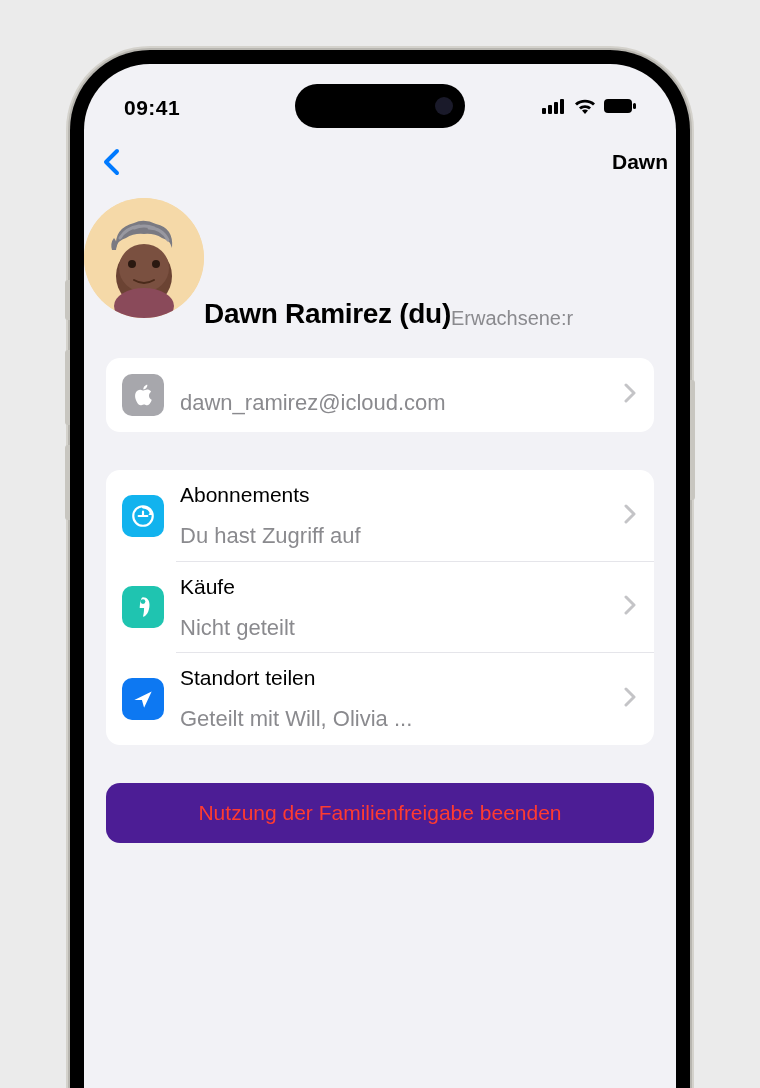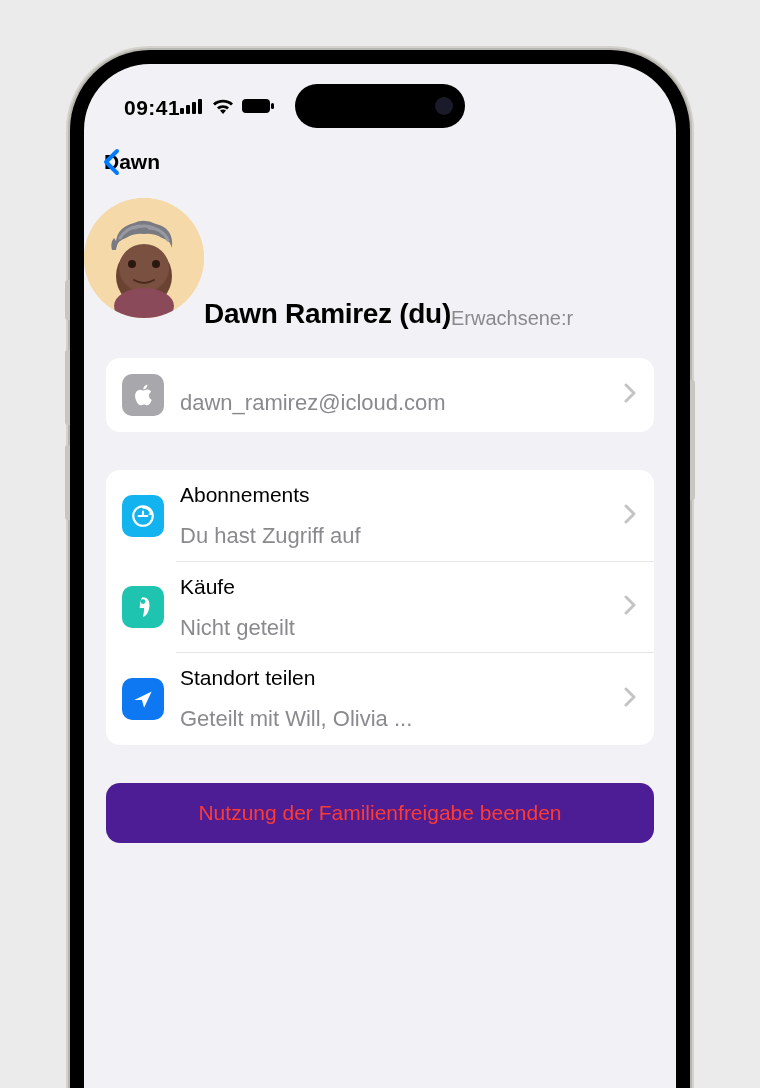--- a/index.html
+++ b/index.html
@@ -51,34 +51,34 @@
       background: #1a1a2a;
       border-radius: 50%;
     }
     .side-button-left1 { position: absolute; left: -5px; top: 230px; width: 5px; height: 40px; background: #c8c6c0; border-radius: 3px 0 0 3px; }
     .side-button-left2 { position: absolute; left: -5px; top: 300px; width: 5px; height: 75px; background: #c8c6c0; border-radius: 3px 0 0 3px; }
     .side-button-left3 { position: absolute; left: -5px; top: 395px; width: 5px; height: 75px; background: #c8c6c0; border-radius: 3px 0 0 3px; }
     .side-button-right { position: absolute; right: -5px; top: 330px; width: 5px; height: 120px; background: #c8c6c0; border-radius: 0 3px 3px 0; }
     .status-bar {
       height: 70px;
       display: flex;
-      justify-content: flex-start;
+      justify-content: space-between;
       align-items: center;
       padding: 18px 40px 0;
       font-weight: 600;
     }
     .status-time { font-size: 21px; font-weight: 600; letter-spacing: 0.5px; }
     .status-right { display: flex; gap: 8px; align-items: center; }
     .nav-bar {
       height: 56px;
       display: flex;
       align-items: center;
-      justify-content: flex-start;
+      justify-content: flex-end;
       position: relative;
-      padding: 0 20px;
+      padding: 0 8px;
     }
     .back-button {
       position: absolute;
       left: 18px;
       top: 50%;
       transform: translateY(-50%);
       color: #007aff;
       display: flex;
       align-items: center;
     }

